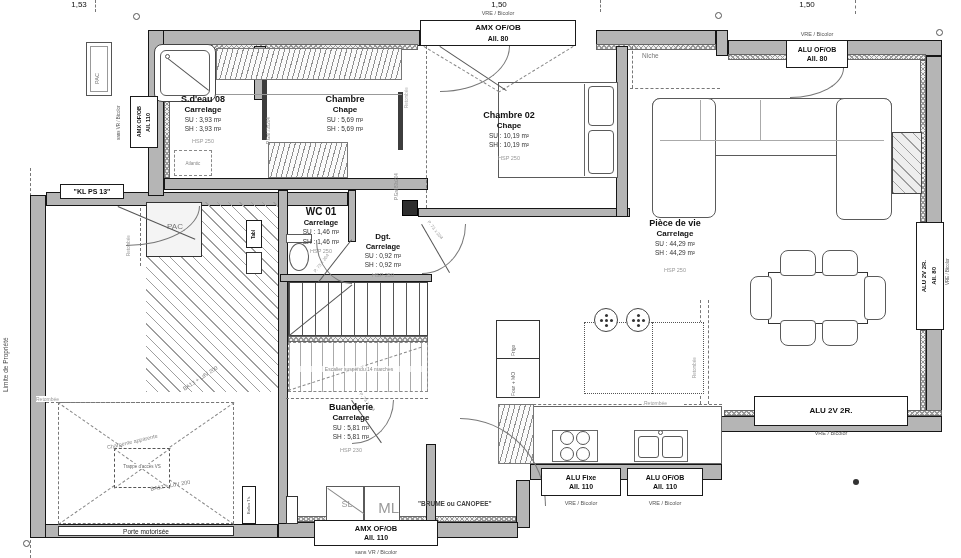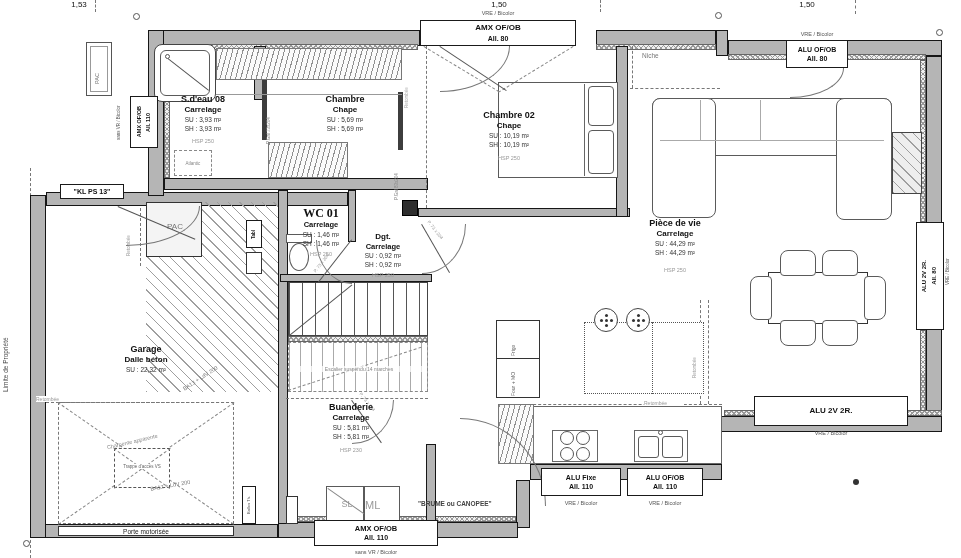--- a/index.html
+++ b/index.html
@@ -193,21 +193,21 @@
   <div class="a furn" style="left:662px;top:436px;width:21px;height:22px;border-radius:3px;"></div>
   <div class="a circ" style="left:658px;top:430px;width:5px;height:5px;"></div>
   <div class="a" style="left:644px;top:400px;width:40px;font-size:5px;color:#999;background:#fff;">Retombée</div>
   <div class="a vt" style="left:692px;top:334px;width:9px;height:44px;font-size:4.5px;color:#999;">Retombée</div>
 
   <div class="a furn" style="left:326px;top:486px;width:38px;height:36px;">
     <div style="position:absolute;left:2px;top:12px;width:100%;text-align:center;font-size:9px;color:#9a9a9a;">SL</div>
   </div>
   <div class="a line" style="left:328px;top:488px;width:48px;transform:rotate(35deg);border-top-color:#888;"></div>
   <div class="a furn" style="left:364px;top:486px;width:36px;height:36px;">
-    <div style="position:absolute;left:0;top:12px;width:100%;text-align:left;font-size:11px;color:#9a9a9a;">ML</div>
+    <div style="position:absolute;left:0;top:12px;width:100%;text-align:right;font-size:15px;color:#9a9a9a;">ML</div>
   </div>
 
   <div class="a" style="left:86px;top:42px;width:26px;height:54px;border:1px solid #555;background:#fff;"></div>
   <div class="a" style="left:90px;top:46px;width:18px;height:46px;border:1px solid #999;"></div>
   <div class="a vt" style="left:94px;top:56px;width:10px;height:28px;font-size:5.5px;color:#777;">PAC</div>
 
   <div class="a lined" style="left:424px;top:46px;width:88px;transform:rotate(31deg);"></div>
   <div class="a lined" style="left:498px;top:92px;width:88px;transform:rotate(-31.5deg);"></div>
   <div class="a arc" style="left:790px;top:68px;width:54px;height:30px;border-bottom:1px solid #777;border-right:1px solid #777;border-radius:0 0 100% 0;"></div>
   <div class="a line" style="left:118px;top:206px;width:84px;transform:rotate(23deg);"></div>
@@ -308,38 +308,33 @@
     <span class="rhsp" style="margin-top:5px;">HSP 250</span>
   </div>
   <div class="a rlab" style="left:640px;top:218px;width:70px;">
     <span class="rname">Pièce de vie</span>
     <span class="rfloor">Carrelage</span>
     <span class="rarea">SU : 44,29 m²</span>
     <span class="rarea">SH : 44,29 m²</span>
     <span class="rhsp" style="margin-top:9px;">HSP 250</span>
   </div>
   <div class="a rlab" style="left:292px;top:206px;width:58px;">
-    <span class="rname" style="font-size:12px;font-family:Liberation Serif, serif;">WC 01</span>
+    <span class="rname" style="font-size:10px;">WC 01</span>
     <span class="rfloor" style="font-size:7.5px;">Carrelage</span>
     <span class="rarea">SU : 1,46 m²</span>
     <span class="rarea">SH : 1,46 m²</span>
     <span class="rhsp" style="margin-top:2px;">HSP 250</span>
   </div>
   <div class="a rlab" style="left:354px;top:232px;width:58px;">
     <span class="rname" style="font-size:8px;">Dgt.</span>
     <span class="rfloor" style="font-size:7.5px;">Carrelage</span>
     <span class="rarea">SU : 0,92 m²</span>
     <span class="rarea">SH : 0,92 m²</span>
     <span class="rhsp" style="margin-top:2px;">HSP 250</span>
   </div>
-  <div class="a rlab" style="left:110px;top:344px;width:72px;">
-    <span class="rname">Garage</span>
-    <span class="rfloor">Dalle béton</span>
-    <span class="rarea">SU : 22,32 m²</span>
-  </div>
   <div class="a rlab" style="left:312px;top:402px;width:78px;">
     <span class="rname">Buanderie</span>
     <span class="rfloor">Carrelage</span>
     <span class="rarea">SU : 5,81 m²</span>
     <span class="rarea">SH : 5,81 m²</span>
     <span class="rhsp" style="margin-top:5px;">HSP 230</span>
   </div>
 
 </div>
 

